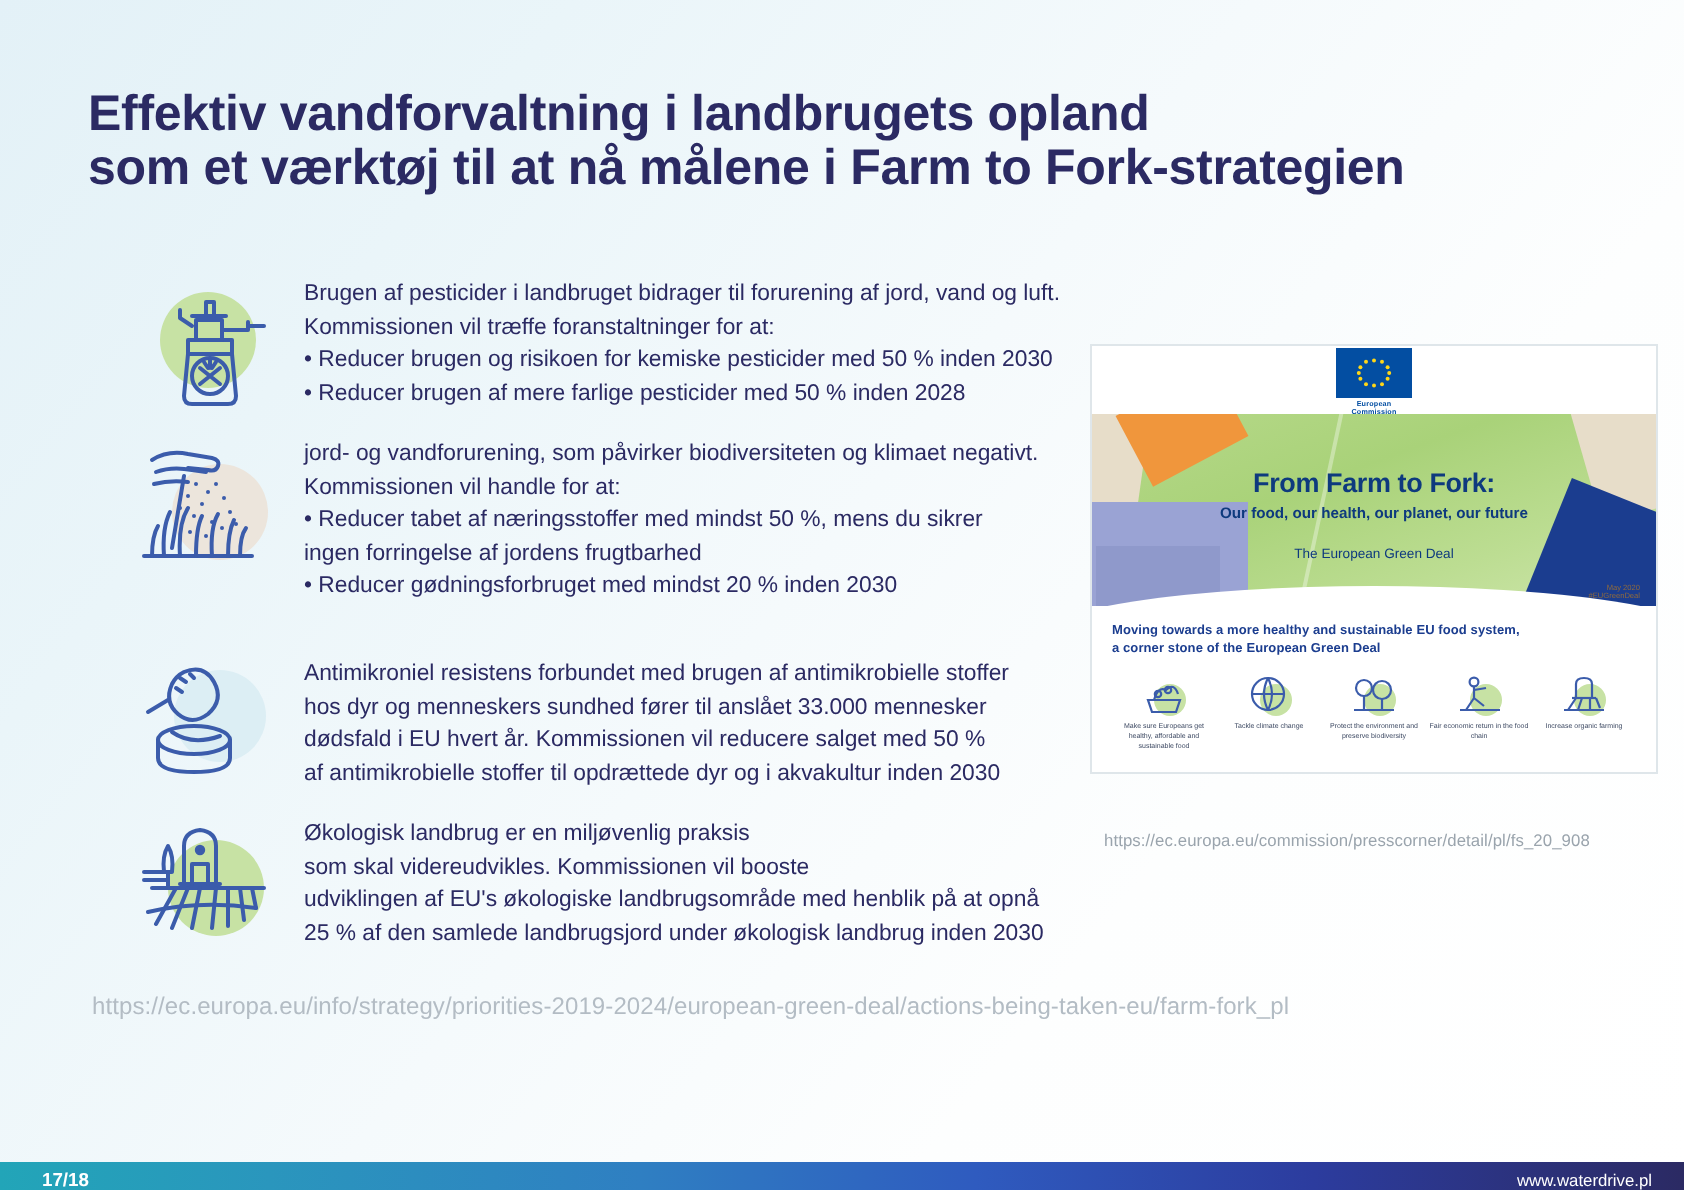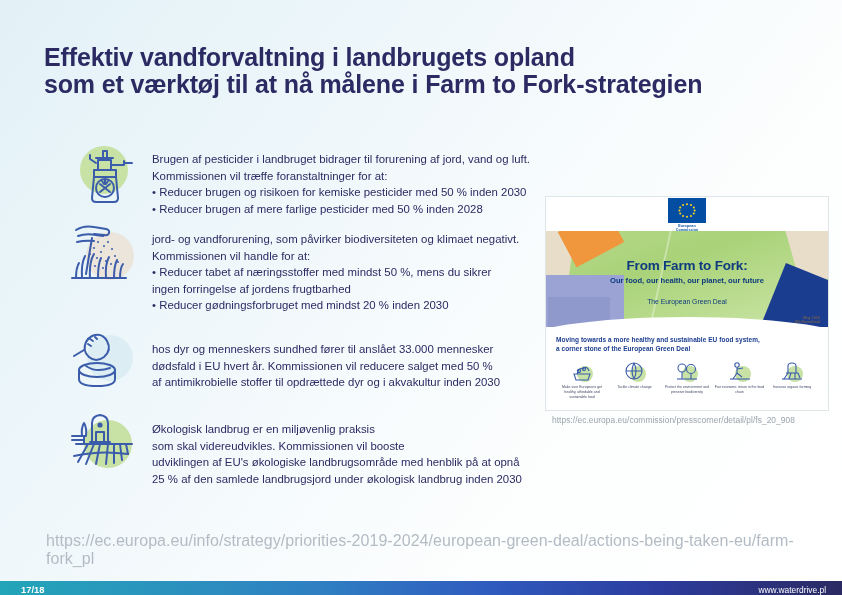--- a/index.html
+++ b/index.html
@@ -50,34 +50,33 @@
   .icon-cell {
     width: 86px;
     flex: 0 0 86px;
     height: 76px;
     position: relative;
   }
   .icon-cell svg { position: absolute; left: 4px; top: 0; }
 
   .text-cell {
     padding-top: 3px;
-    margin-top: 12px;
   }
   .text-line {
     font-size: 11.4px;
     color: #2b2a63;
     line-height: 16.6px;
     white-space: nowrap;
   }
 
   
   .infographic {
     position: absolute;
     left: 545px;
-    top: 196px;
+    top: 172px;
     width: 284px;
     height: 215px;
     background: #ffffff;
     border: 1px solid #dfe6ea;
     overflow: hidden;
   }
 
   .ig-header {
     position: relative;
     height: 34px;
@@ -180,22 +179,22 @@
   .ig-icon-cap {
     font-size: 3.5px; color: #3e4a63; line-height: 4.6px;
   }
 
   
   .ig-url {
     position: absolute; left: 552px; top: 415px;
     font-size: 8.4px; color: #9aa4ad; letter-spacing: 0.05px;
   }
   .main-url {
-    position: absolute; left: 46px; top: 532px;
-    font-size: 16px; color: #b3bcc4; letter-spacing: 0.05px;
+    position: absolute; left: 46px; top: 496px;
+    font-size: 12px; color: #b3bcc4; letter-spacing: 0.05px;
   }
 
   
   .footer {
     position: absolute; left: 0; bottom: 0; width: 842px; height: 14px;
     background: linear-gradient(90deg, #22a5b8 0%, #2a96bd 16%, #2f7fc2 38%, #2f5bbf 58%, #2c3c9e 78%, #2b2a63 100%);
   }
   .footer-page {
     position: absolute; left: 21px; top: 3px;
     font-size: 9.4px; font-weight: bold; color: #ffffff;
@@ -295,20 +294,21 @@
           <path d="M22 10 Q32 6 37 15 Q42 24 34 31 Q26 37 19 31 Q12 25 16 16 Q18 12 22 10 Z"></path>
           <path d="M20 13 L23 15 M25 11 L27 13 M18 18 L21 20"></path>
           <path d="M4 30 L14 24"></path>
           <ellipse cx="27" cy="44" rx="18" ry="7"></ellipse>
           <path d="M9 44 L9 53 Q9 60 27 60 Q45 60 45 53 L45 44"></path>
           <path d="M16 40 Q26 47 40 42"></path>
         </g>
       </svg>
     </div>
     <div class="text-cell">
+      <div class="text-line">Antimikroniel resistens forbundet med brugen af antimikrobielle stoffer</div>
       <div class="text-line">hos dyr og menneskers sundhed fører til anslået 33.000 mennesker</div>
       <div class="text-line">dødsfald i EU hvert år. Kommissionen vil reducere salget med 50 %</div>
       <div class="text-line">af antimikrobielle stoffer til opdrættede dyr og i akvakultur inden 2030</div>
     </div>
   </div>
 
   <div class="row row-4">
     <div class="icon-cell">
       <svg width="76" height="74" viewBox="0 0 76 74">
         <circle cx="38" cy="38" r="24" fill="#c7e2a4"></circle>

